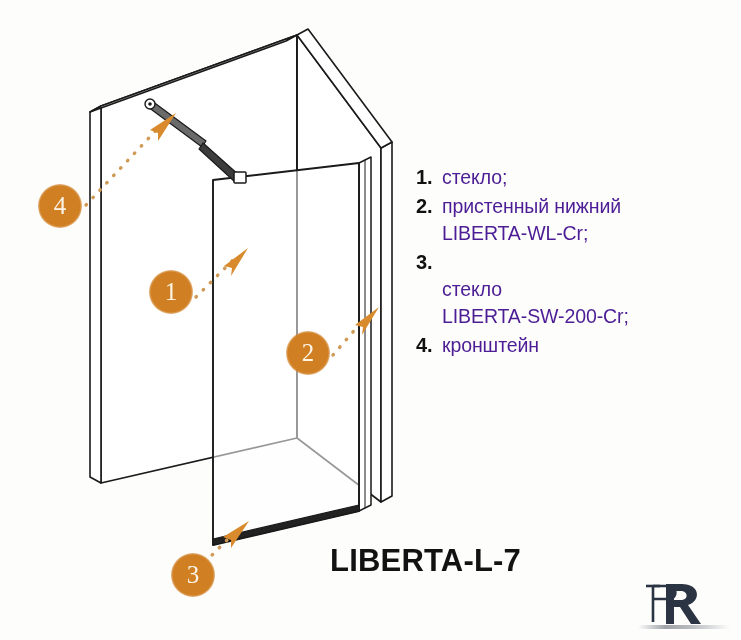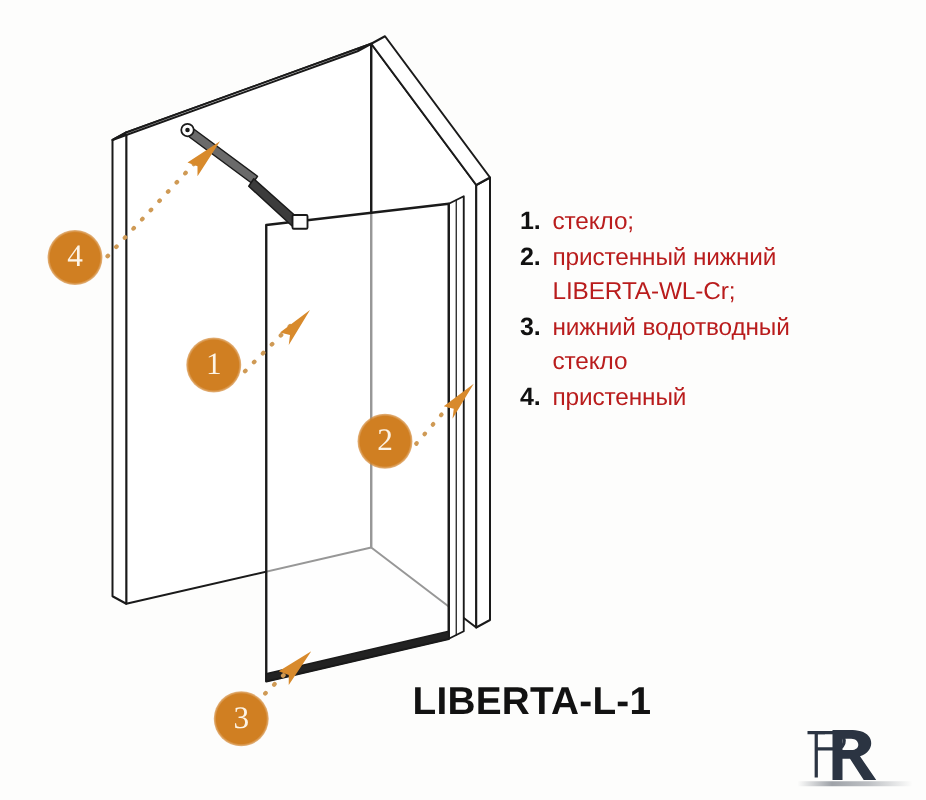--- a/index.html
+++ b/index.html
@@ -40,21 +40,21 @@
     flex: 0 0 26px;
     font-size: 20px;
     font-weight: bold;
     color: #111111;
     line-height: 28px;
     text-align: left;
     letter-spacing: -0.2px;
   }
   .legend-text {
     font-size: 19.5px;
-    color: #b91c1c;
+    color: #4c1d95;
     line-height: 28px;
     letter-spacing: -0.1px;
   }
   .legend-text.cont {
     margin-left: 26px;
     text-align: right;
   }
   .legend-row.cont-row {
     margin-top: -2px;
   }
@@ -192,34 +192,36 @@
     <div class="legend-row">
       <span class="legend-num">2.</span>
       <span class="legend-text">пристенный нижний</span>
     </div>
     <div class="legend-row cont-row">
       <span class="legend-text cont">LIBERTA-WL-Cr;</span>
     </div>
 
     <div class="legend-row">
       <span class="legend-num">3.</span>
-      <span class="legend-text">нижний водотводный</span>
     </div>
     <div class="legend-row cont-row">
       <span class="legend-text cont">стекло</span>
     </div>
+    <div class="legend-row cont-row">
+      <span class="legend-text cont">LIBERTA-SW-200-Cr;</span>
+    </div>
 
     <div class="legend-row">
       <span class="legend-num">4.</span>
-      <span class="legend-text">пристенный</span>
+      <span class="legend-text">кронштейн</span>
     </div>
 
   </div>
 
-  <div id="model-title">LIBERTA-L-1</div>
+  <div id="model-title">LIBERTA-L-7</div>
 
   <svg id="brand-logo" viewBox="0 0 100 58">
 
     <defs>
       <linearGradient id="shadowGrad" x1="0" y1="0" x2="1" y2="0">
         <stop offset="0%" stop-color="#2b3442" stop-opacity="0"></stop>
         <stop offset="30%" stop-color="#2b3442" stop-opacity="0.45"></stop>
         <stop offset="62%" stop-color="#2b3442" stop-opacity="0.30"></stop>
         <stop offset="100%" stop-color="#2b3442" stop-opacity="0"></stop>
       </linearGradient>

